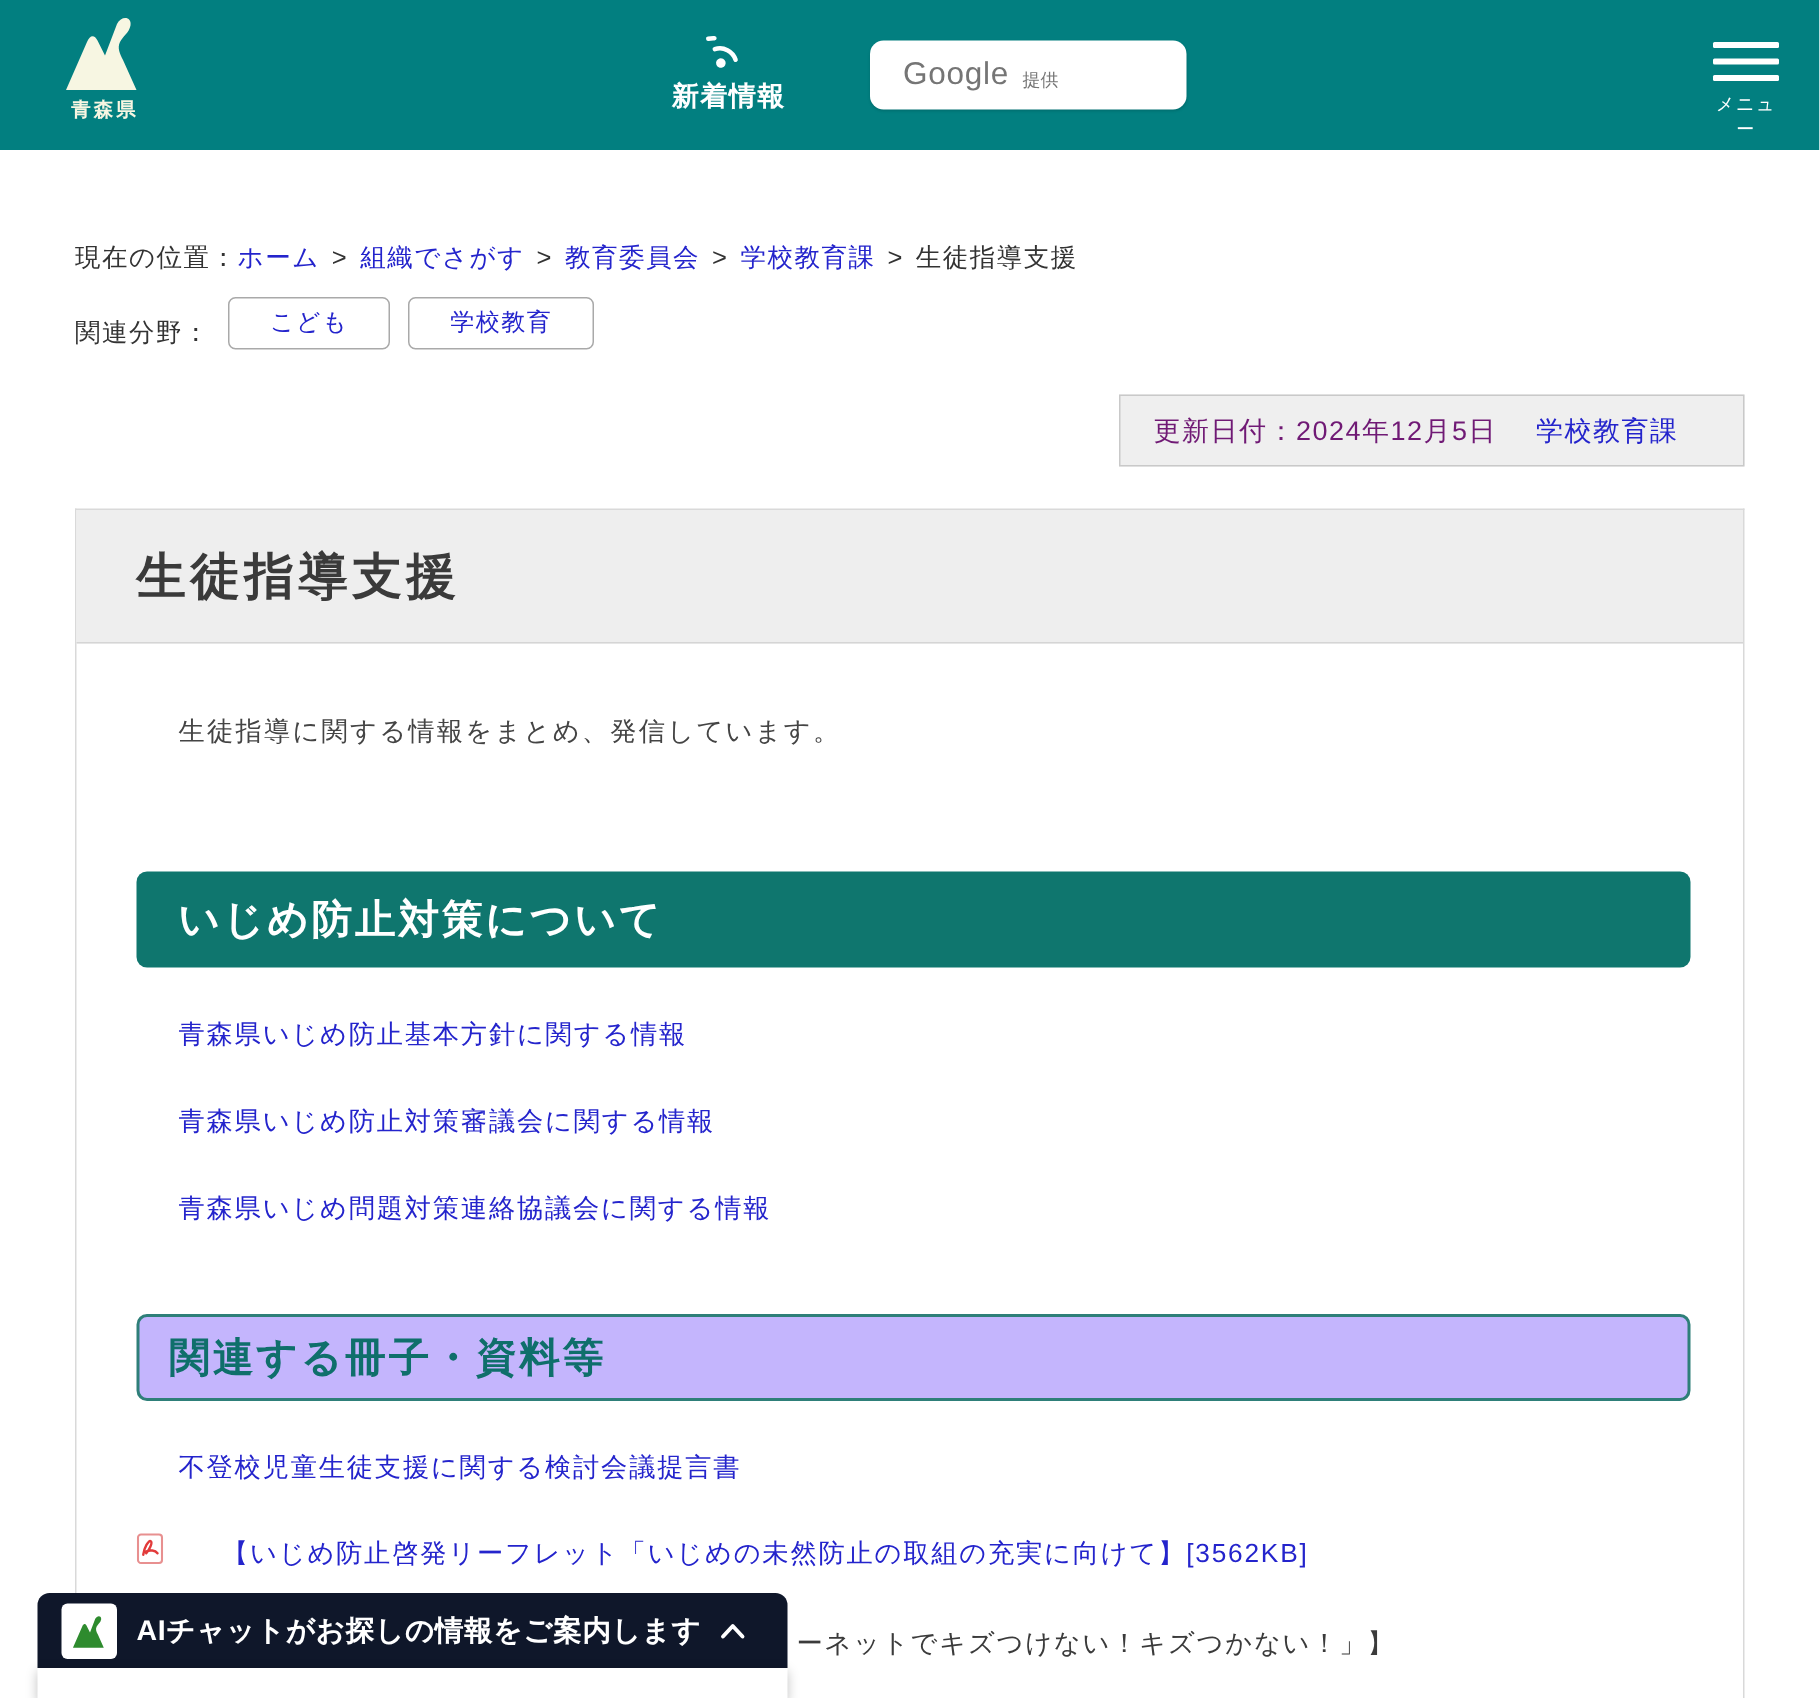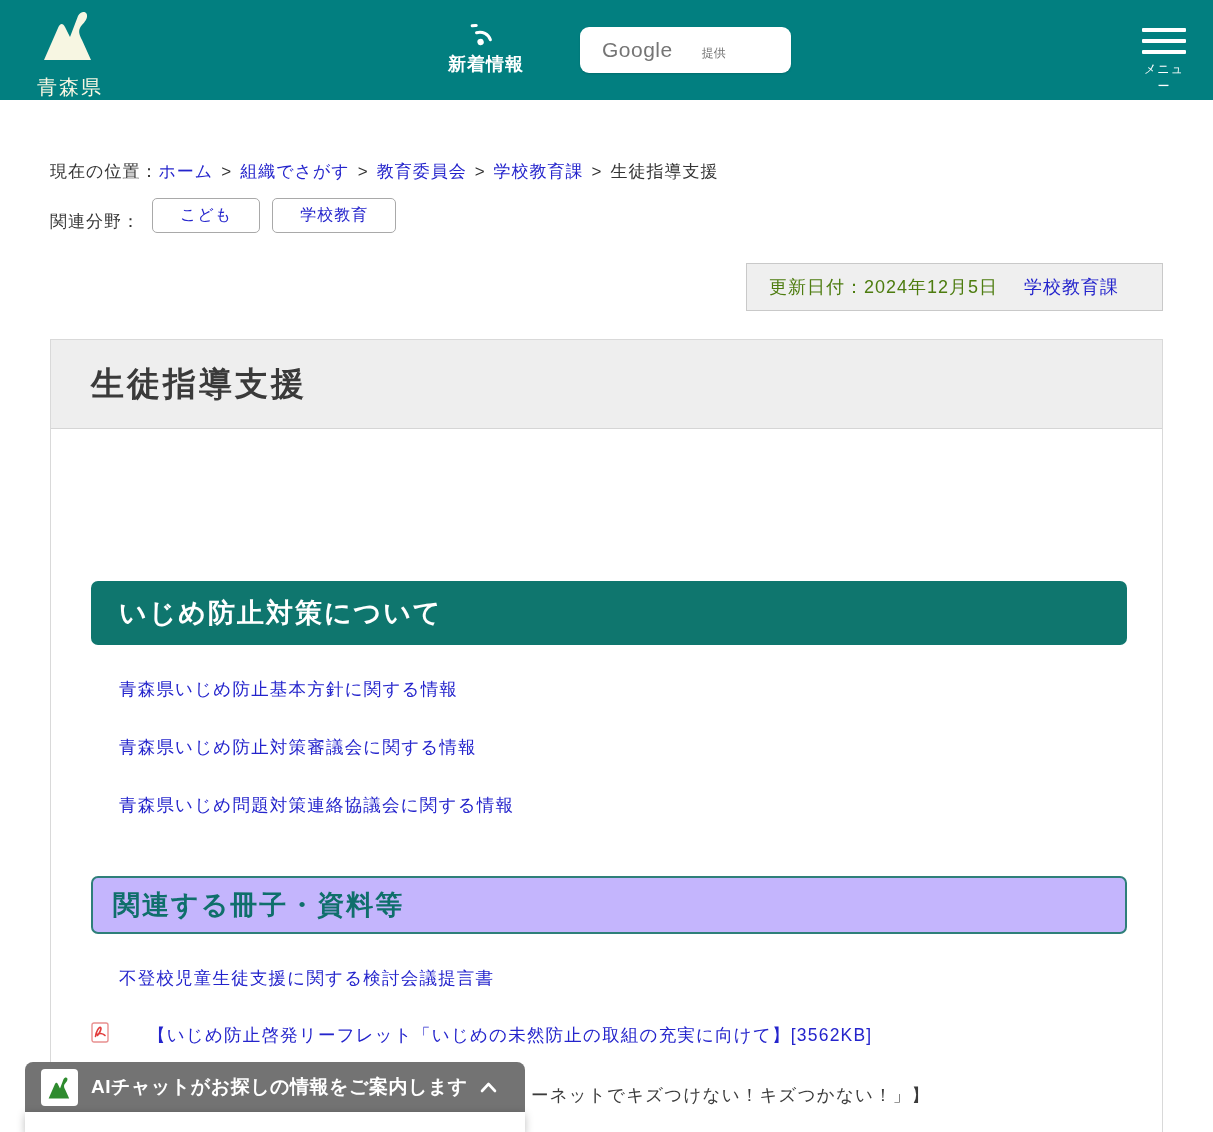--- a/index.html
+++ b/index.html
@@ -6,46 +6,46 @@
   html,body {
     width:1213px; height:1132px; overflow:hidden; background:#fff;
     font-family:"Liberation Sans","DejaVu Sans",sans-serif; color:#333;
   }
   .page { position:relative; width:1213px; height:1132px; }
 
   
   .header { position:absolute; top:0; left:0; width:1213px; height:100px; background:#027F80; }
   .logo { position:absolute; left:32px; top:8px; width:76px; text-align:center; color:#F7F6E2; cursor:pointer; }
   .logo svg { display:block; margin:0 auto; }
-  .logo-text { font-size:20px; font-weight:normal; letter-spacing:2px; margin-top:12px; }
+  .logo-text { font-size:13px; font-weight:bold; letter-spacing:2px; margin-top:2px; }
   .newinfo { position:absolute; left:436px; top:16px; width:100px; text-align:center; color:#fff; cursor:pointer;font-family:Liberation Serif, serif; }
   .newinfo svg { display:block; margin:0 auto 4px auto; }
   .newinfo-label { font-size:18px; font-weight:bold; letter-spacing:1px; }
   .search-box { position:absolute; left:580px; top:27px; width:211px; height:46px; background:#fff;
     border-radius:9px; display:flex; align-items:center; padding-left:22px; cursor:text;
-    box-shadow:0 1px 2px rgba(0,0,0,.15);gap:20px; }
+    box-shadow:0 1px 2px rgba(0,0,0,.15); }
   .search-brand { color:#757575; font-size:21px; font-weight:500; letter-spacing:.5px; }
   .search-provided { color:#757575; font-size:12px; margin-left:9px; padding-top:6px; }
   .menu-btn { position:absolute; right:27px; top:28px; width:44px; text-align:center; color:#fff; cursor:pointer; }
   .menu-bars span { display:block; height:4px; background:#fff; margin-bottom:7px; border-radius:1px; }
   .menu-label { font-size:12px; letter-spacing:1px; margin-top:2px; }
 
   
   .breadcrumb { position:absolute; left:50px; top:160px; font-size:17px; letter-spacing:1px; color:#333; }
   .breadcrumb a { color:#2424CC; text-decoration:none; cursor:pointer; }
   .breadcrumb .sep { margin:0 8px; color:#333; }
   .related { position:absolute; left:50px; top:198px; font-size:17px; letter-spacing:1px; display:flex; align-items:flex-end; }
   .tag { display:inline-block; border:1px solid #A9A9A9; border-radius:5px; background:#fff;
     color:#2424CC; font-size:16px; padding:6px 27px; margin-left:12px; cursor:pointer; letter-spacing:1px; }
   .related-label { color:#333; }
 
   
   .update-box { position:absolute; left:746px; top:263px; width:417px; height:48px; background:#EFEFEF;
     border:1px solid #C9C9C9; display:flex; align-items:center; padding-left:22px; font-size:18px; letter-spacing:1px; }
-  .update-date { color:#4d7c0f; }
+  .update-date { color:#701a75; }
   .update-dept { color:#2424CC; text-decoration:none; margin-left:26px; cursor:pointer; }
 
   
   .main-box { position:absolute; left:50px; top:339px; width:1113px; height:793px;
     border:1px solid #D9D9D9; border-bottom:none; background:#fff; }
   .title-bar { width:100%; height:89px; background:#EEEEEE; border-bottom:1px solid #D5D5D5;
     display:flex; align-items:center; padding-left:40px; }
   .page-title { font-size:33px; font-weight:600; color:#3A3A3A; letter-spacing:3px; }
   .intro { position:absolute; top:135px; left:68px; font-size:17.5px; color:#444; letter-spacing:1.5px; }
 
@@ -60,21 +60,21 @@
     border:2px solid #2E7F79; border-radius:7px; color:#0F6F6B; font-size:27px; font-weight:600;
     line-height:54px; padding-left:20px; letter-spacing:2px; }
   .bk1 { top:626px; }
   .bk2-row { position:absolute; top:682px; left:40px; display:flex; align-items:center;gap:28px; }
   .bk2-row svg { margin-right:11px; }
   .bk2-row a { font-size:17.5px; color:#2424CC; text-decoration:none; letter-spacing:1.2px; cursor:pointer; }
   .bk3 { position:absolute; top:743px; left:480px; font-size:17.5px; color:#3B3B3B; letter-spacing:1.2px; }
 
   
   .chat-widget { position:absolute; left:25px; top:1062px; width:500px; }
-  .chat-banner { width:500px; height:50px; background:#737373; border-radius:8px 8px 0 0;
+  .chat-banner { width:500px; height:50px; background:#0f172a; border-radius:8px 8px 0 0;
     display:flex; align-items:center; padding:0 16px; cursor:pointer; }
   .chat-logo { width:37px; height:37px; background:#fff; border-radius:4px; display:flex;
     align-items:center; justify-content:center; margin-right:13px; }
   .chat-label { color:#fff; font-size:19px; font-weight:bold; letter-spacing:.5px; }
   .chat-chevron { margin-left:12px; display:flex; align-items:center; }
   .chat-panel { width:500px; height:22px; background:#fff; box-shadow:0 2px 8px rgba(0,0,0,.25); }
 </style>
 </head>
 <body>
 
@@ -131,20 +131,21 @@
   <div class="update-box">
     <span class="update-date">更新日付：2024年12月5日</span>
     <a class="update-dept">学校教育課</a>
   </div>
 
   <div class="main-box">
     <div class="title-bar">
       <h1 class="page-title">生徒指導支援</h1>
     </div>
 
+    <p class="intro">生徒指導に関する情報をまとめ、発信しています。</p>
 
     <div class="sec-solid">いじめ防止対策について</div>
     <a class="link-item lk1">青森県いじめ防止基本方針に関する情報</a>
     <a class="link-item lk2">青森県いじめ防止対策審議会に関する情報</a>
     <a class="link-item lk3">青森県いじめ問題対策連絡協議会に関する情報</a>
 
     <div class="sec-outline">関連する冊子・資料等</div>
     <a class="link-item bk1">不登校児童生徒支援に関する検討会議提言書</a>
 
     <div class="bk2-row">

